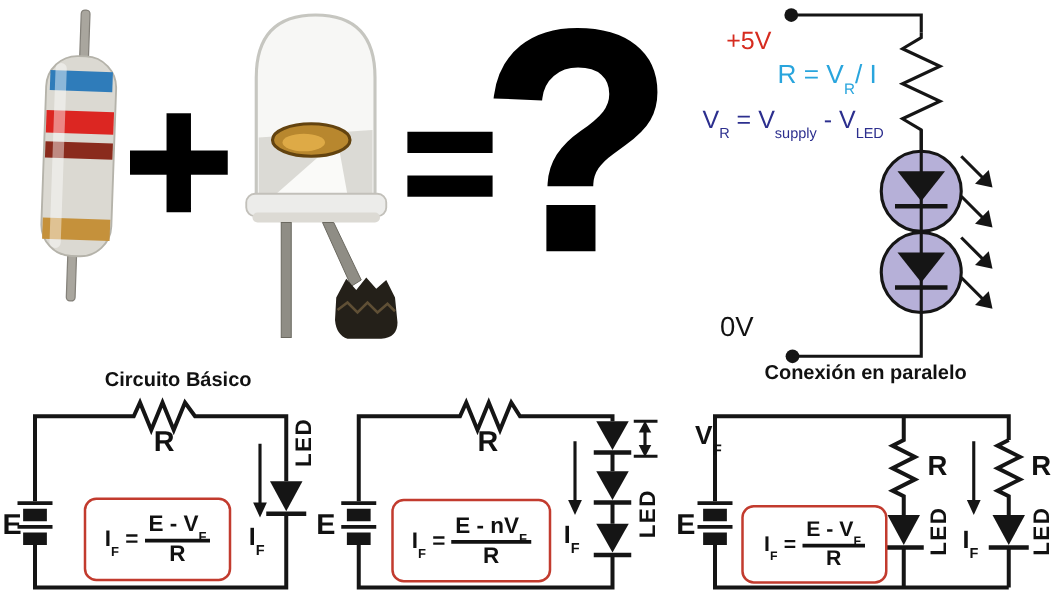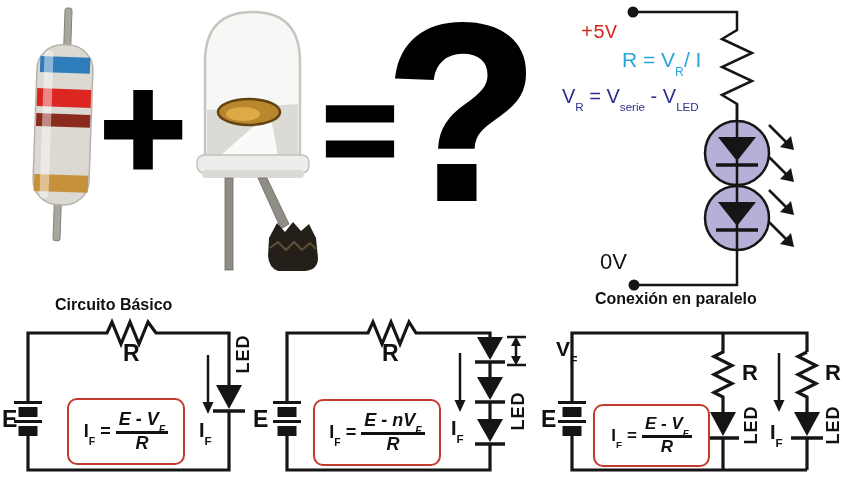--- a/index.html
+++ b/index.html
@@ -12,34 +12,34 @@
   .lbl { position:absolute; white-space:nowrap; line-height:1; }
   sub { font-size:58%; line-height:0; position:relative; top:0.28em; }
   .op {
     position:absolute; display:flex; align-items:center; justify-content:center;
     font-weight:900; color:#000; -webkit-text-stroke:3px #000;
   }
   .qmark {
     position:absolute; display:flex; align-items:center; justify-content:center;
     font-weight:900; color:#000; -webkit-text-stroke:4px #000;
   }
-  .ctitle { font-weight:bold; font-size:16px; text-align:left; }
+  .ctitle { font-weight:bold; font-size:16px; text-align:center; }
   .blk { font-weight:bold; }
   .rot { text-align:center; transform:rotate(-90deg); letter-spacing:1px; }
   .fbox {
     position:absolute; border:2.5px solid #c23b2e; border-radius:10px;
     display:flex; align-items:center; justify-content:center; gap:5px;
     font-weight:bold; color:#111; background:#fff;
   }
-  .frac { display:inline-flex; flex-direction:column; align-items:center; line-height:1.08;font-style:italic; }
+  .frac { display:inline-flex; flex-direction:column; align-items:center; line-height:1.08; }
   .frac .num { border-bottom:3px solid #111; padding:0 3px 1px 3px; }
-  .t-supply { left:581px; top:23px; font-size:20px; color:#d62b1f;font-family:Liberation Mono, monospace; }
+  .t-supply { left:581px; top:23px; font-size:20px; color:#d62b1f; }
   .t-rform  { left:622px; top:49px; font-size:21px; color:#29a5dd; }
   .t-vform  { left:562px; top:86px; font-size:20px; color:#2c2f8e; }
-  .t-ground { left:576px; top:251px; font-size:22px; color:#111;margin-left:24px; }
+  .t-ground { left:576px; top:251px; font-size:22px; color:#111; }
 </style>
 </head>
 <body>
 
 <div class="stage">
 
   <svg class="abs" style="left:30px; top:5px;" width="70" height="242" viewBox="0 0 70 242">
     <g transform="rotate(2 35 120)">
       <rect x="31" y="3" width="7" height="48" rx="3" fill="#a9a69e" stroke="#84817a" stroke-width="1"></rect>
       <rect x="27" y="196" width="7" height="40" rx="3" fill="#a9a69e" stroke="#84817a" stroke-width="1"></rect>
@@ -165,21 +165,21 @@
       </g>
       <g>
         <path d="M779,353 V402" stroke-width="2.5"></path>
         <polygon fill="#151515" stroke="none" points="773.5,400 784.5,400 779,412"></polygon>
       </g>
     </g>
   </svg>
 
   <div class="lbl t-supply">+5V</div>
   <div class="lbl t-rform"><span>R = V</span><sub>R</sub><span>/ I</span></div>
-  <div class="lbl t-vform"><span>V</span><sub>R</sub><span> = V</span><sub>serie</sub><span> - V</span><sub>LED</sub></div>
+  <div class="lbl t-vform"><span>V</span><sub>R</sub><span> = V</span><sub>supply</sub><span> - V</span><sub>LED</sub></div>
   <div class="lbl t-ground">0V</div>
 
   <div class="lbl ctitle" style="left:55px; top:297px; width:175px;">Circuito Básico</div>
   <div class="lbl blk" style="left:123px; top:342px; font-size:23px;">R</div>
   <div class="lbl blk rot" style="left:202px; top:345px; width:82px; font-size:18px;">LED</div>
   <div class="lbl blk" style="left:199px; top:420px; font-size:20px;"><span>I</span><sub>F</sub></div>
   <div class="lbl blk" style="left:2px; top:408px; font-size:23px;">E</div>
   <div class="fbox" style="left:67px; top:398px; width:114px; height:63px; font-size:18px;">
     <span><span>I</span><sub>F</sub></span>
     <span>=</span>

